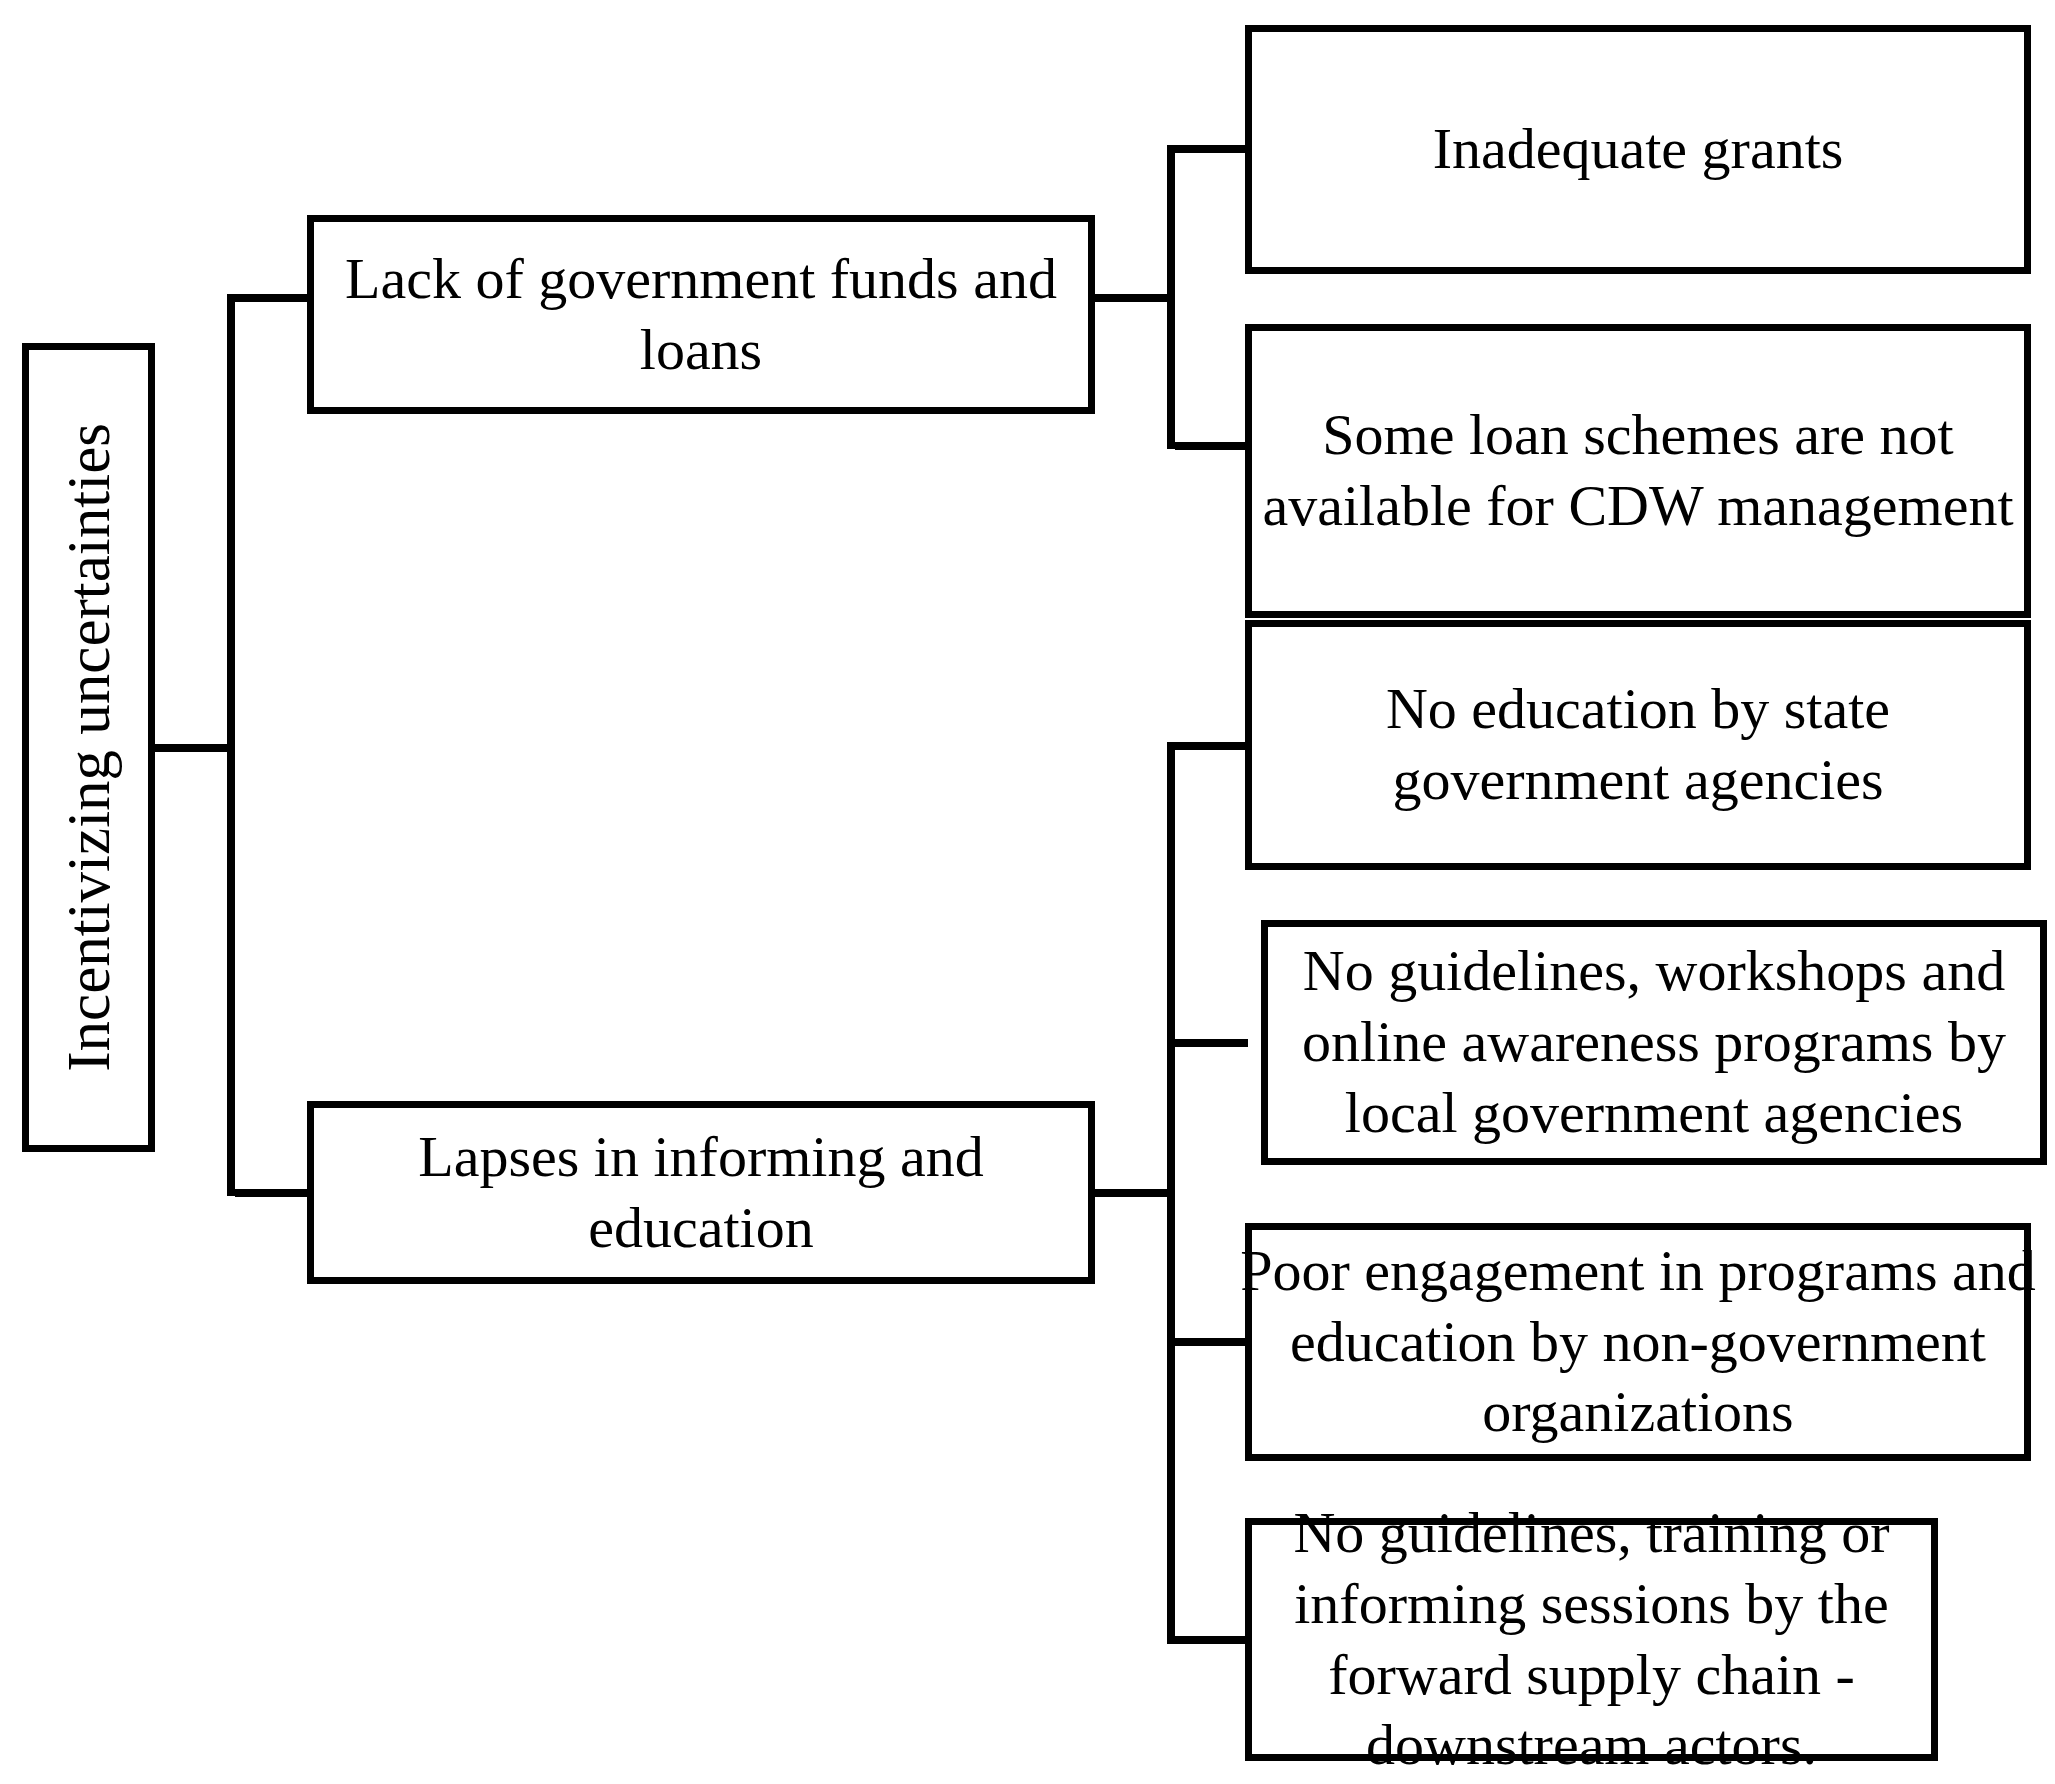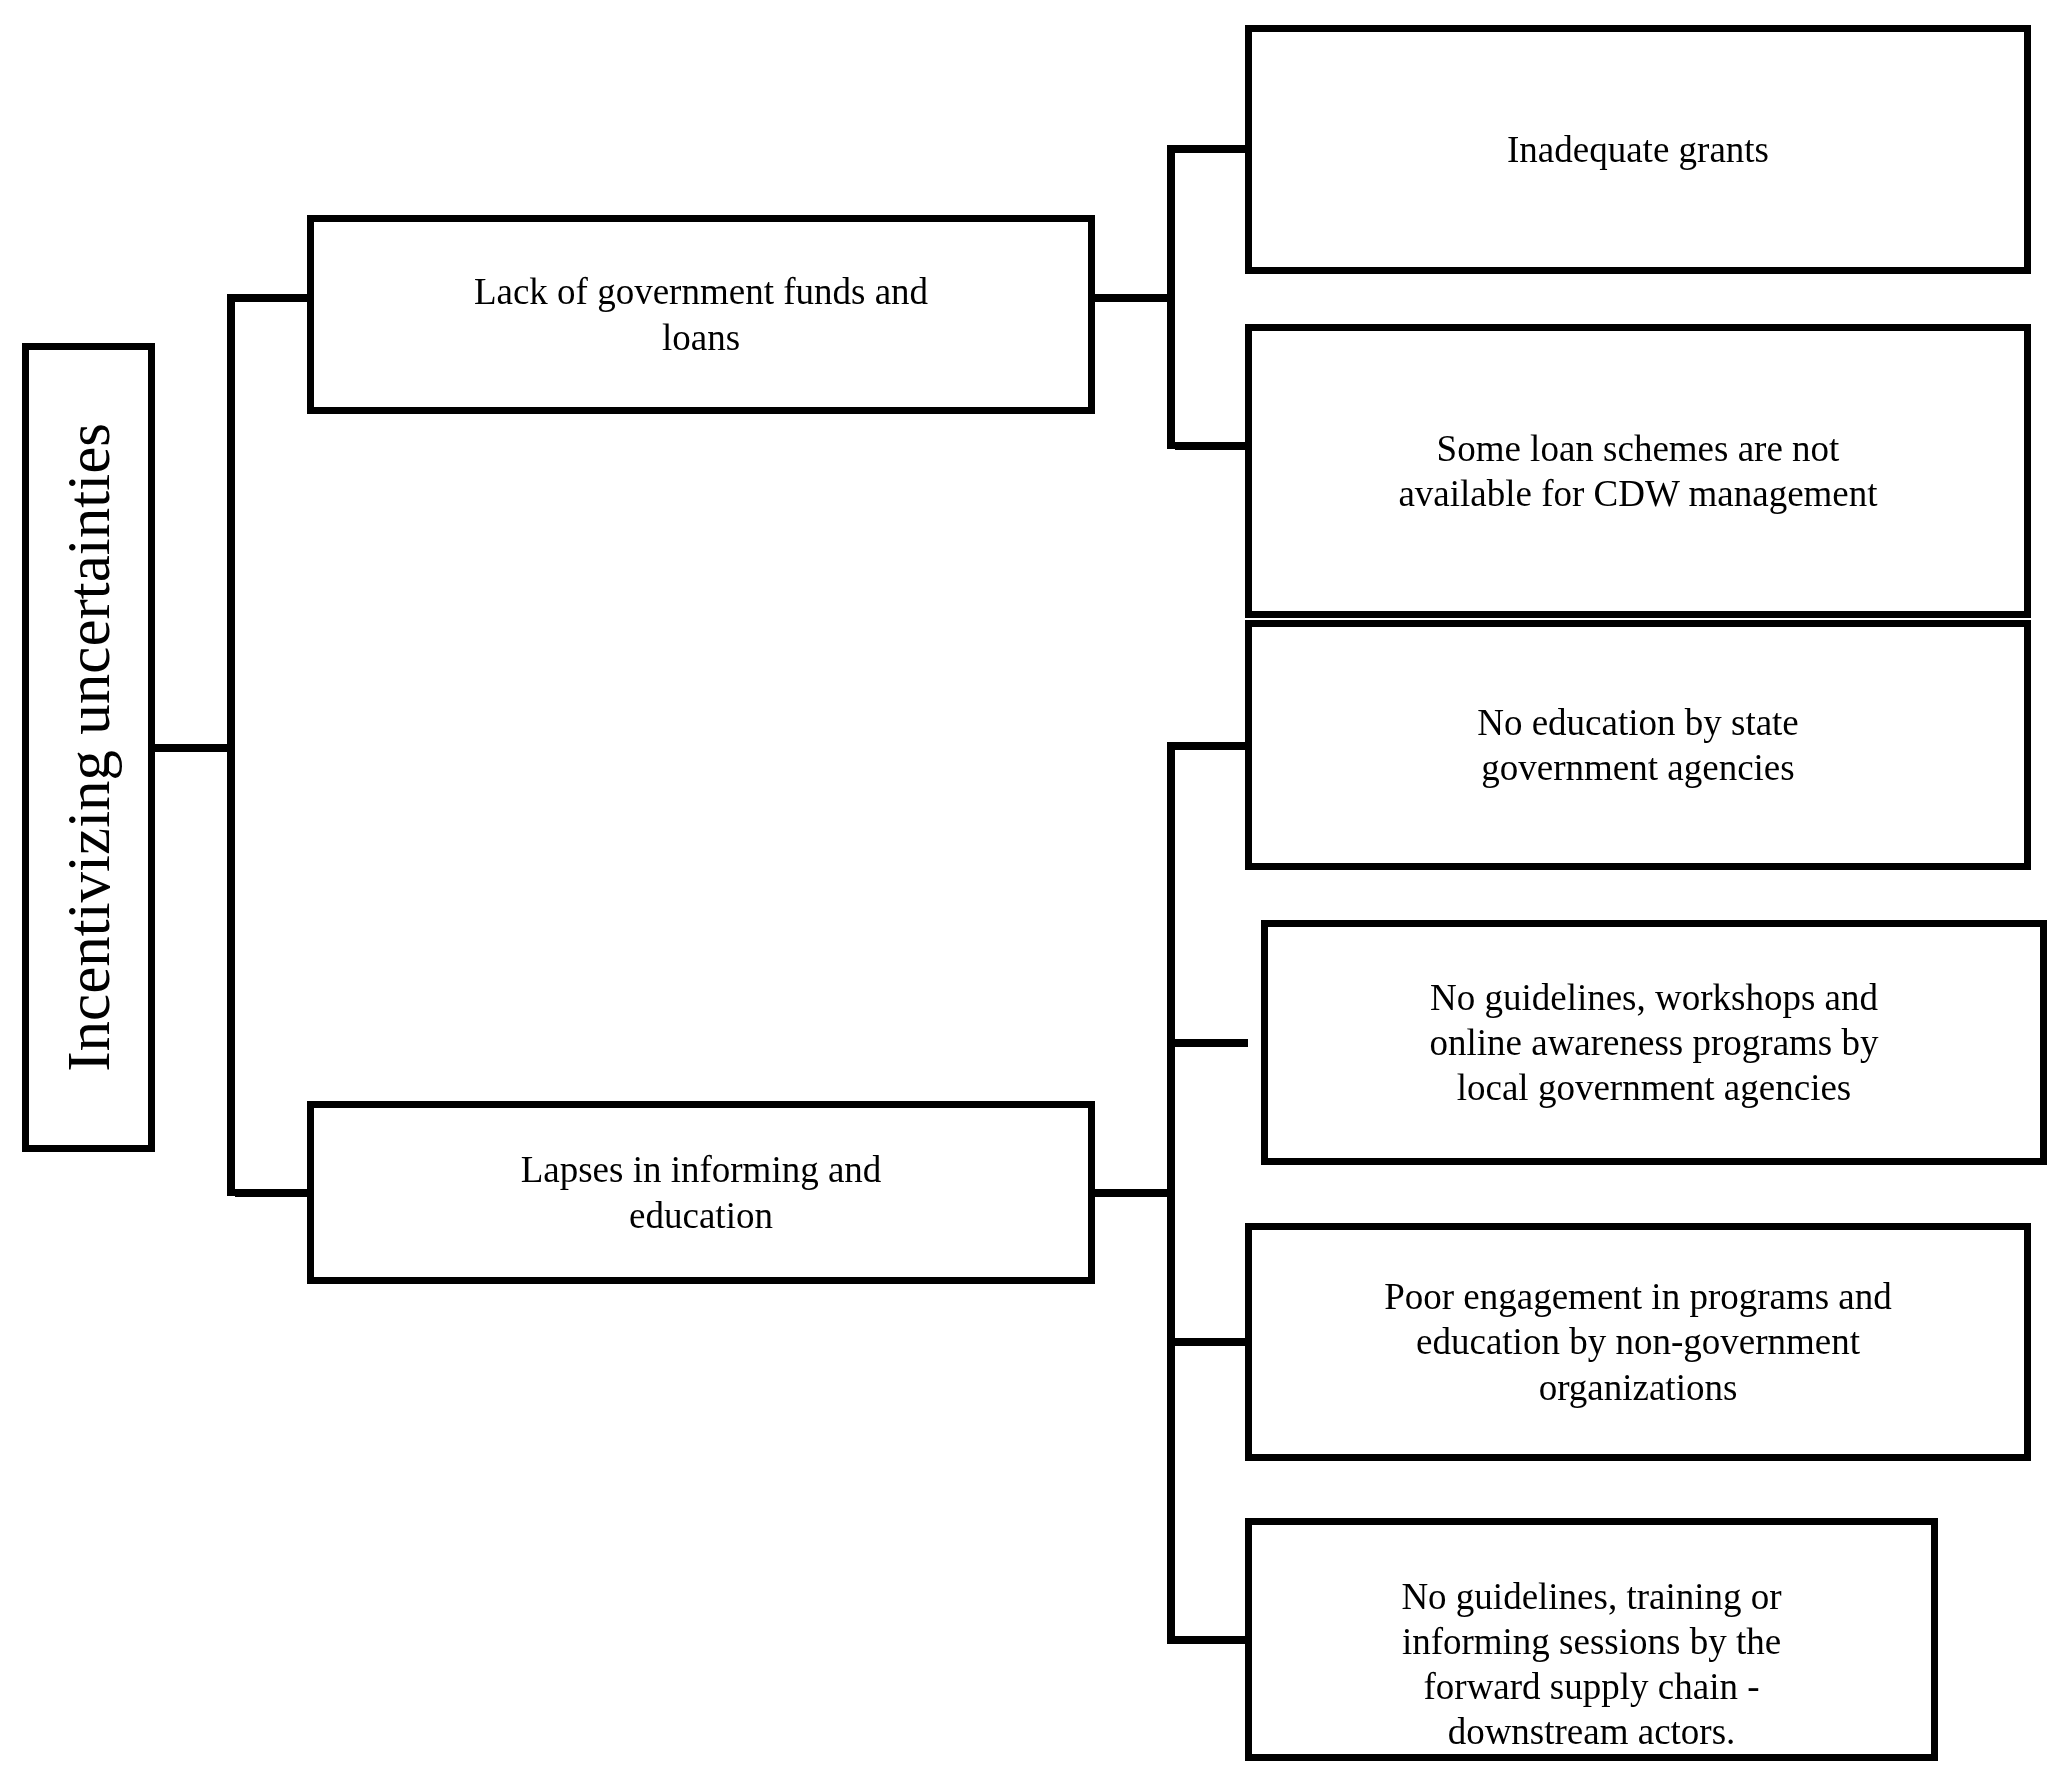--- a/index.html
+++ b/index.html
@@ -15,41 +15,41 @@
   .box {
     position: absolute;
     box-sizing: border-box;
     border: 7.6px solid #000000;
     background: #ffffff;
     display: flex;
     align-items: center;
     justify-content: center;
     text-align: center;
   }
-  .lines { font-size: 37px; line-height: 1.22; }
+  .lines { font-size: 58px; line-height: 1.22; }
   .lines span { display: block; white-space: nowrap; }
   .vtext {
     writing-mode: vertical-rl;
     transform: rotate(180deg);
     font-size: 61px;
     line-height: 1;
     white-space: nowrap;
   }
   .conn { position: absolute; background: #000000; }
 
   
   #node-root   { left: 22px;   top: 343px;  width: 133px;  height: 809px; }
   #node-funds  { left: 307px;  top: 215px;  width: 788px; height: 199px; }
   #node-lapses { left: 307px;  top: 1101px; width: 788px; height: 183px; }
   #node-grants  { left: 1245px; top: 25px;   width: 786px; height: 249px; }
   #node-loans   { left: 1245px; top: 324px;  width: 786px; height: 294px; }
   #node-state   { left: 1245px; top: 620px;  width: 786px; height: 250px; }
   #node-local   { left: 1245px; top: 920px; width: 786px; height: 245px; margin-left: 16px; }
   #node-ngo     { left: 1245px; top: 1223px; width: 786px; height: 238px; }
-  #node-forward { left: 1245px; top: 1518px; width: 693px; height: 243px; align-items: flex-end; }
+  #node-forward { left: 1245px; top: 1518px; width: 693px; height: 243px; }
 
   
   #c-root-stub     { left: 152px;  top: 744px; width: 83px;  height: 7.6px; }
   #c-left-trunk    { left: 227px;  top: 294px;  width: 7.6px;   height: 902px; }
   #c-funds-branch  { left: 235px;  top: 294px;  width: 76px;  height: 7.6px; }
   #c-lapses-branch { left: 235px;  top: 1189px; width: 76px;  height: 7.6px; }
   #c-funds-stub    { left: 1092px; top: 294px;  width: 83px;  height: 7.6px; }
   #c-trunk1        { left: 1167px; top: 145px;  width: 7.6px;   height: 304px; }
   #c-grants-branch { left: 1175px; top: 145px;  width: 73px;  height: 7.6px; }
   #c-loans-branch  { left: 1175px; top: 442px;  width: 73px;  height: 7.6px; }

